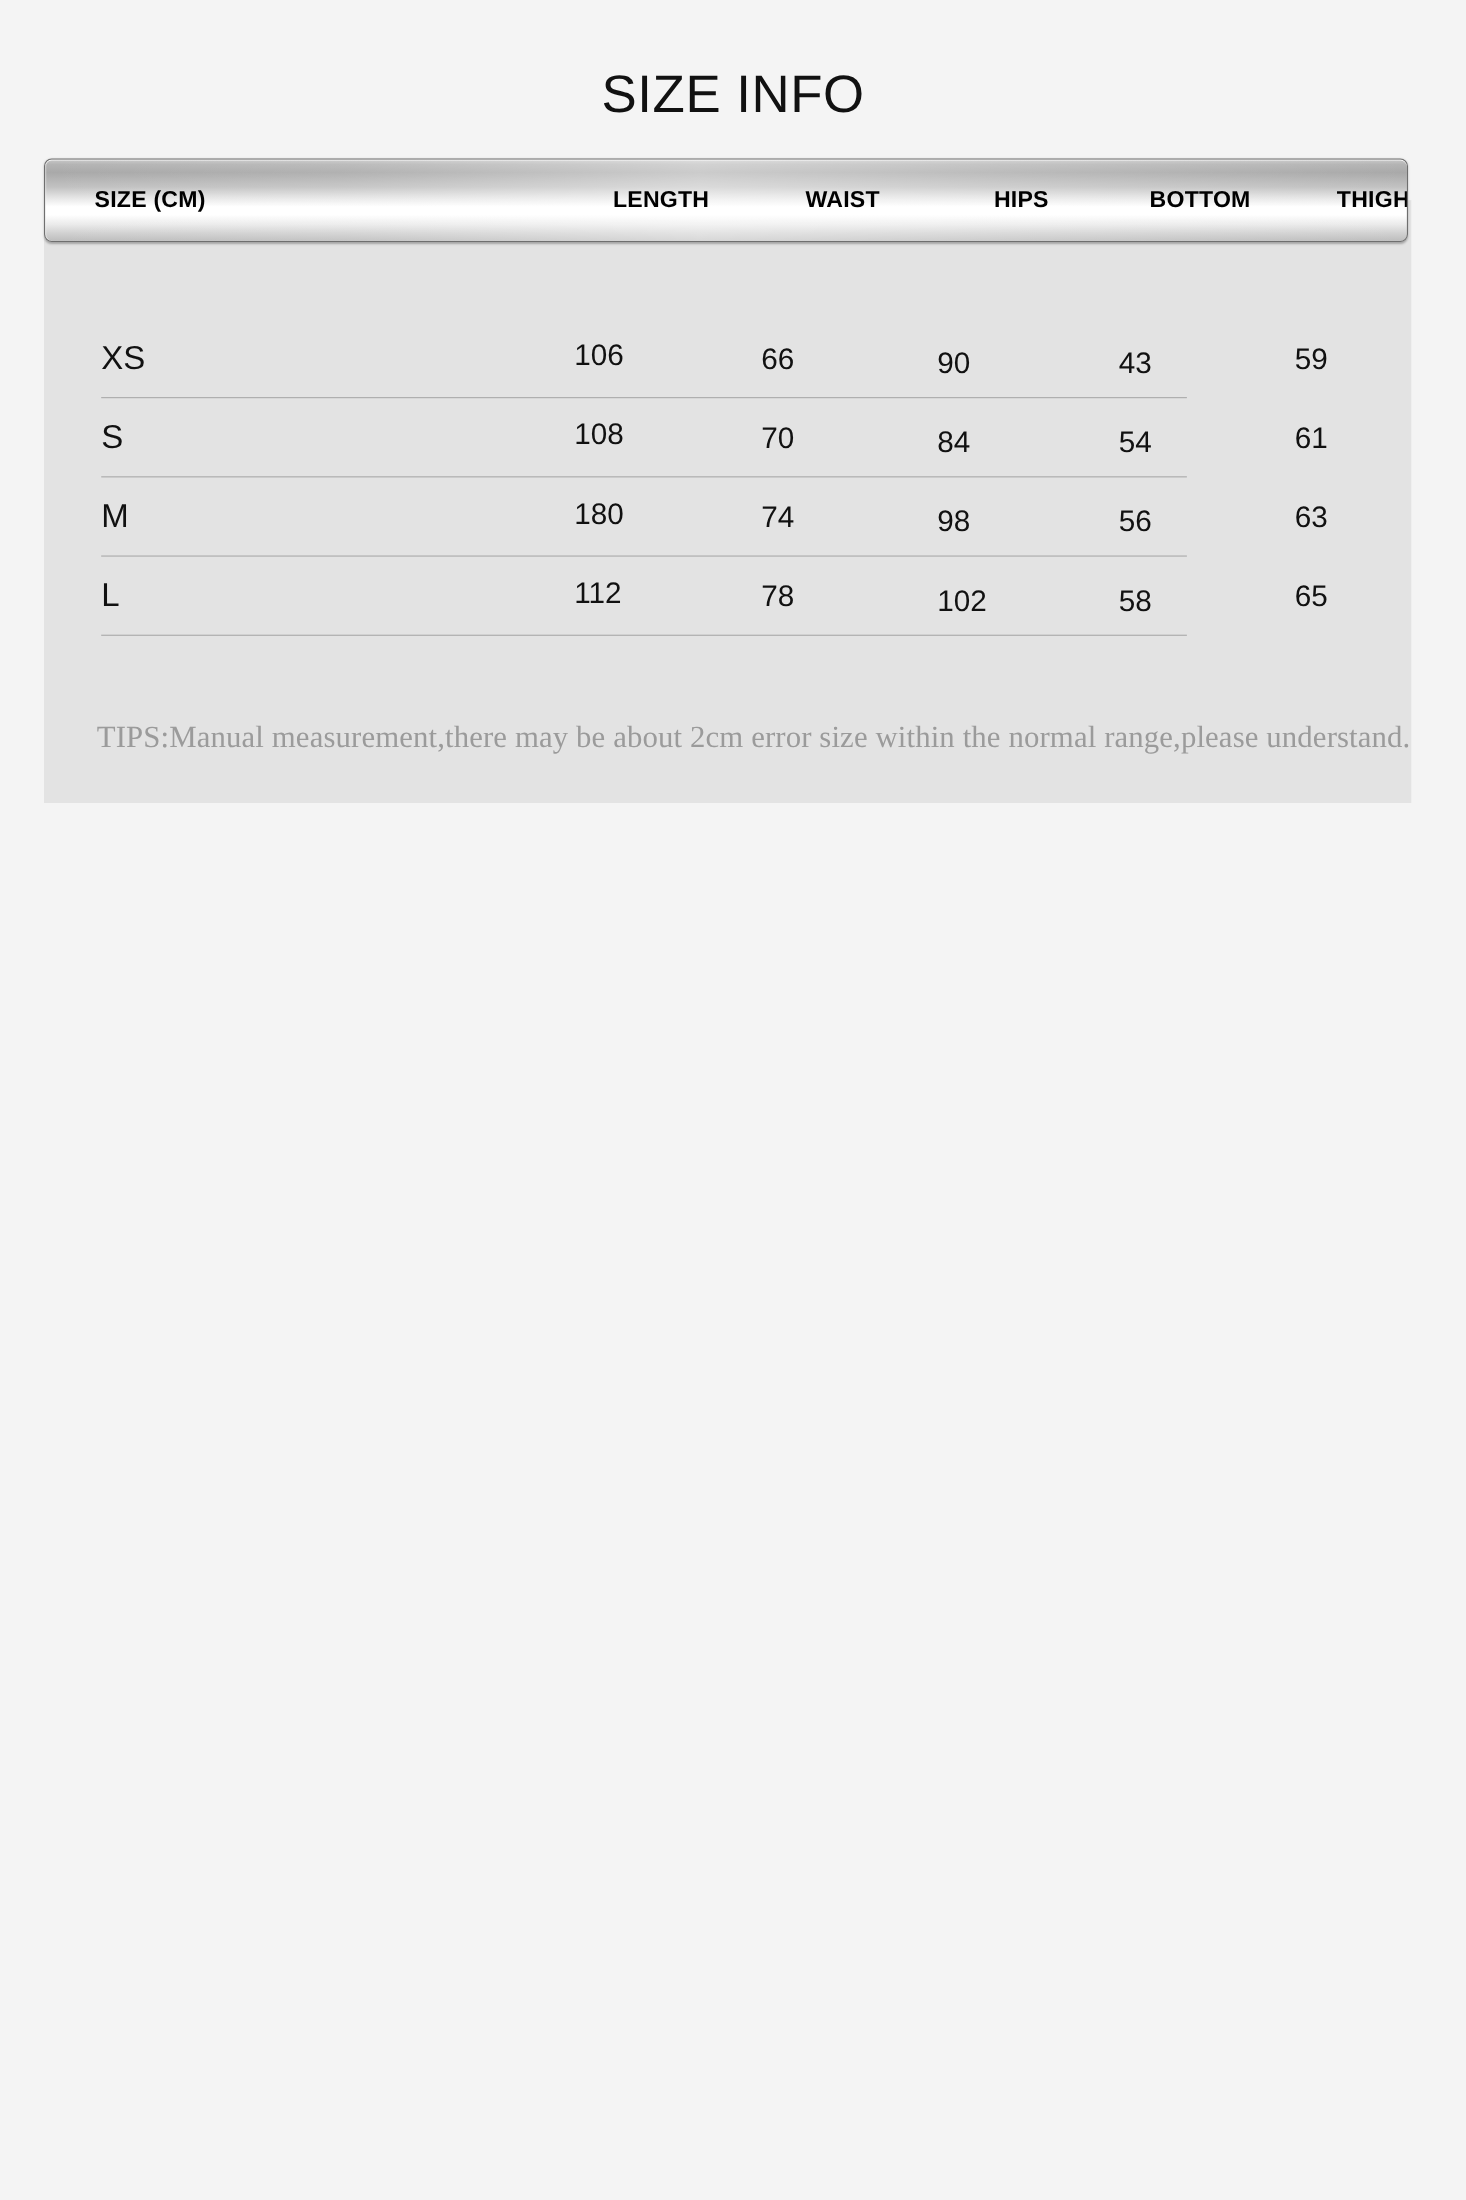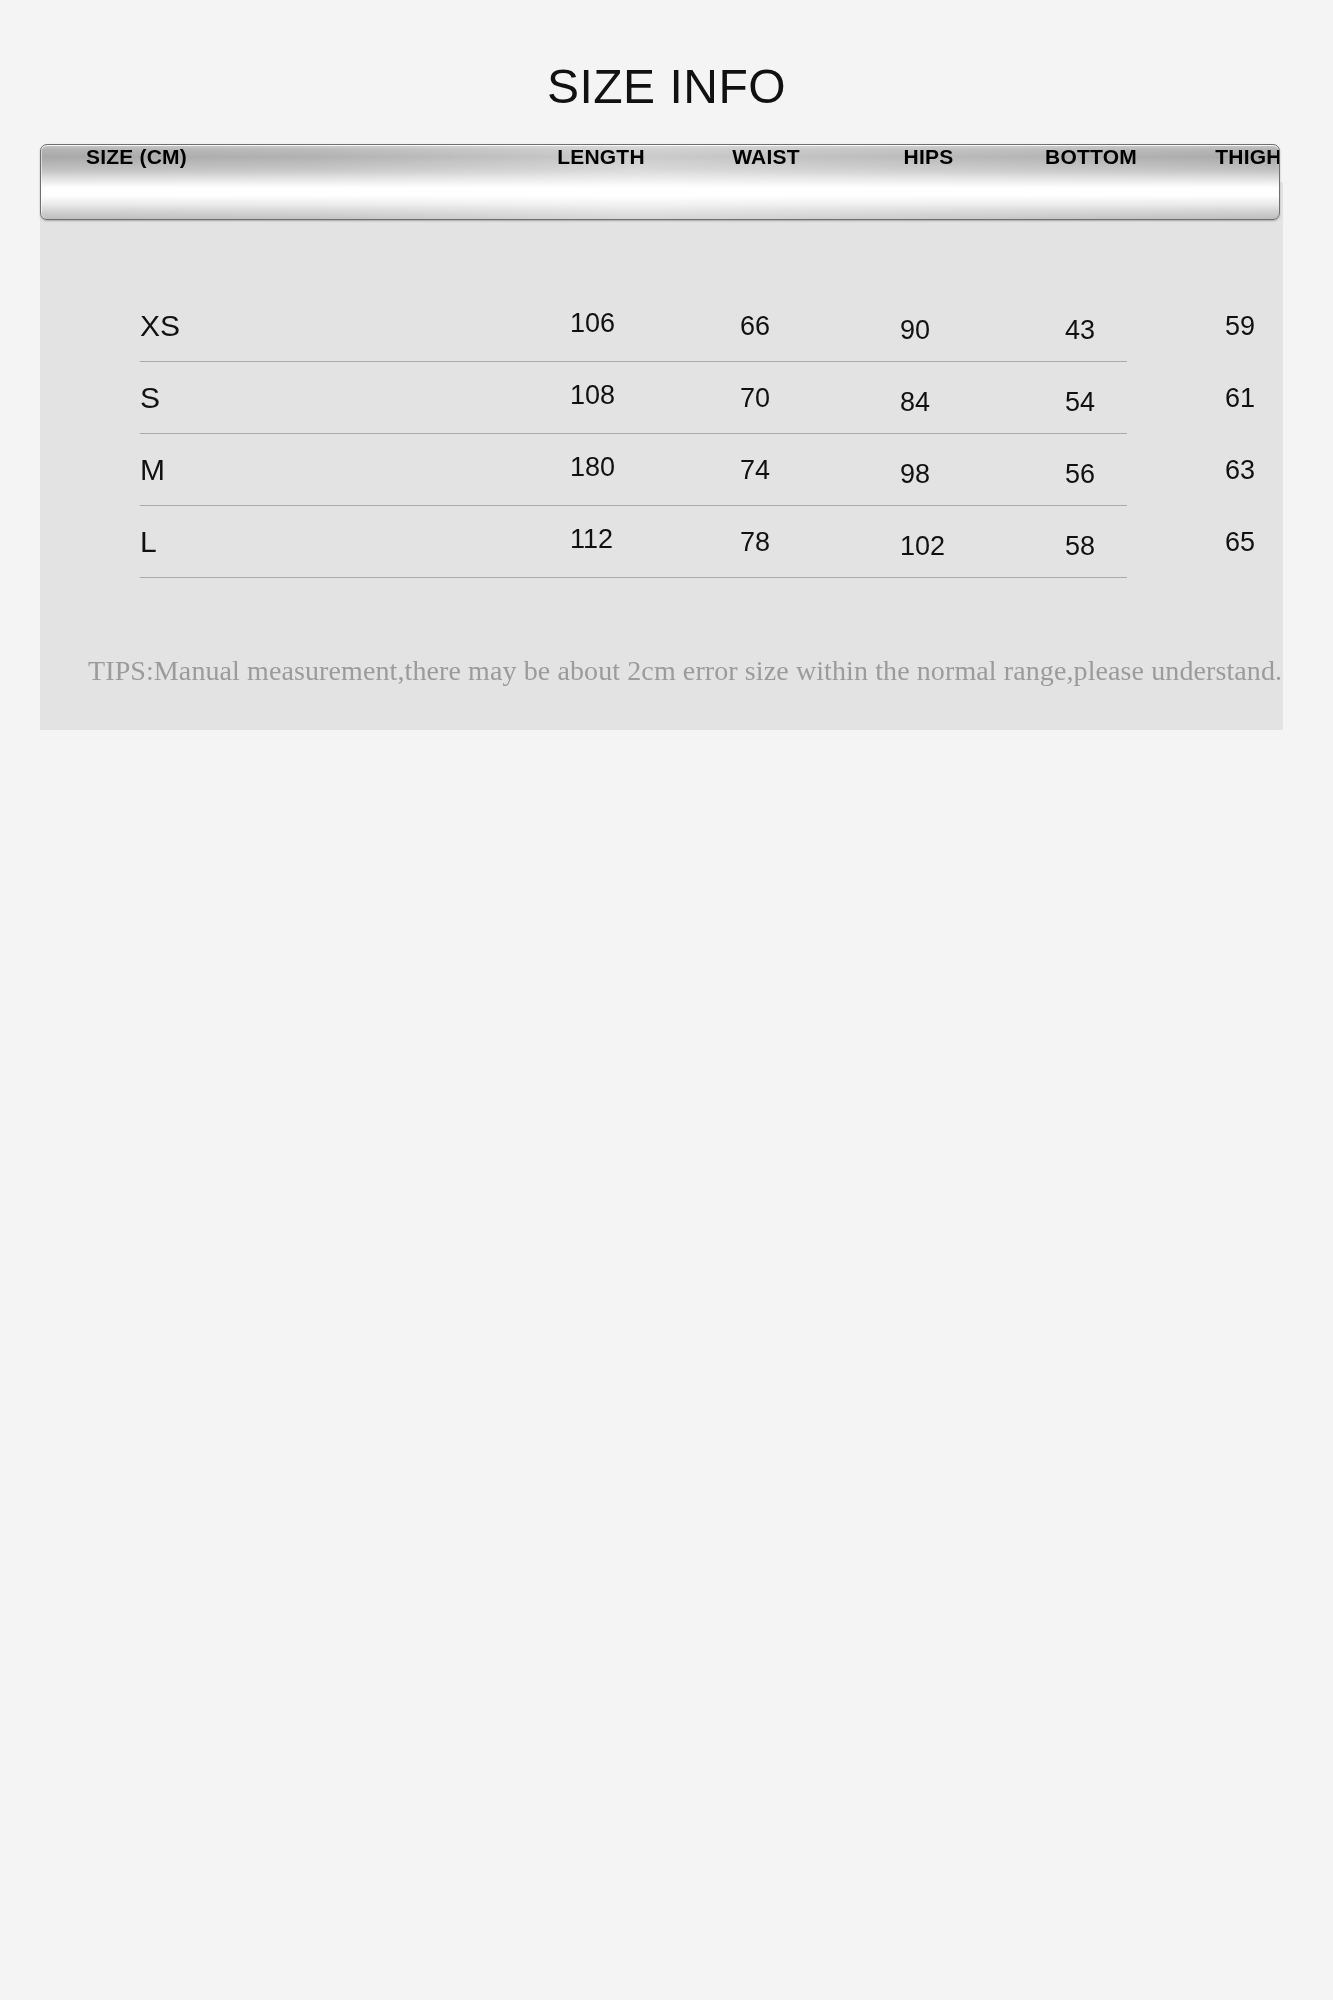--- a/index.html
+++ b/index.html
@@ -76,41 +76,41 @@
         rgba(255,255,255,0.10) 22%,
         rgba(255,255,255,0.40) 48%,
         rgba(255,255,255,0.20) 72%,
         rgba(255,255,255,0.0) 100%);
     pointer-events: none;
   }
   .header-row {
     position: absolute;
     inset: 0;
     display: flex;
+    align-items: center;
     z-index: 2;
   }
   .header-row .hcell {
     font-size: 21px;
     font-weight: bold;
     color: #000000;
     letter-spacing: 0.2px;
     text-align: center;
   }
   .header-row .hcell.size-col {
     text-align: left;
     padding-left: 45px;
   }
 
   
   .table-body {
     position: absolute;
     left: 40px;
     top: 290px;
     width: 1124px;
-    margin-left: 48px;
   }
   .data-row {
     position: relative;
     height: 72px;
     display: flex;
     align-items: center;
   }
   .data-row::after {
     content: "";
     position: absolute;

